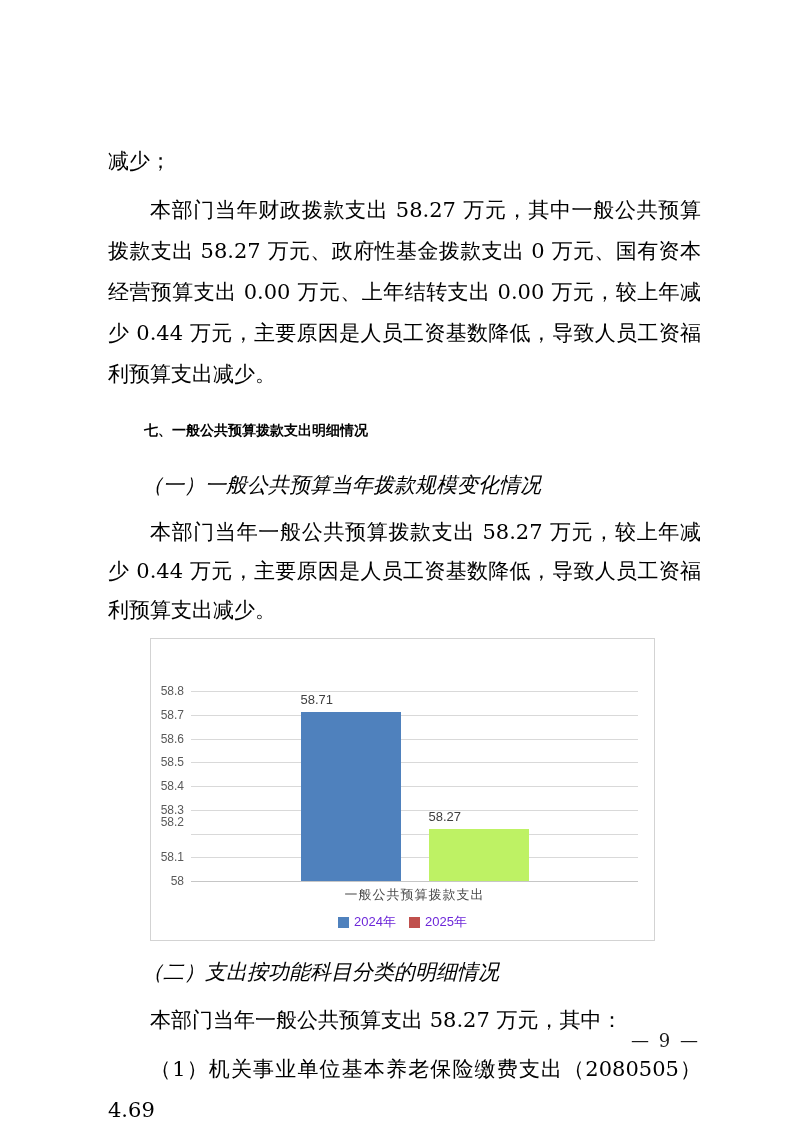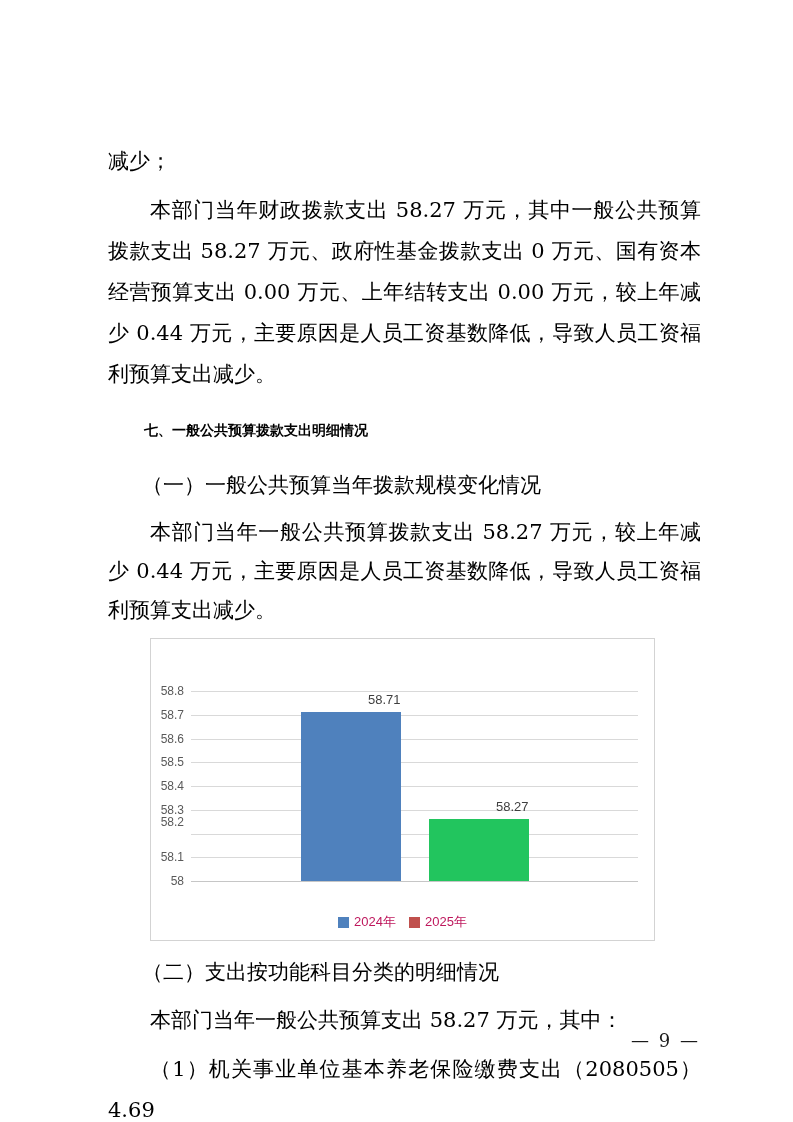--- a/index.html
+++ b/index.html
@@ -31,20 +31,21 @@
     font-weight: bold;
     text-indent: 2em;
     font-family: "DejaVu Sans", "Liberation Sans", sans-serif;
   }
   .subheading {
     margin: 0;
     font-size: 21px;
     line-height: 39px;
     font-weight: normal;
     text-indent: 2em;
+    font-style: italic;
   }
   .subheading.after-chart { margin-top: 12px; }
 
   
   .chart {
     position: relative;
     width: 505px;
     height: 303px;
     margin-left: 50px;
     border: 1px solid #d3d3d3;
@@ -91,21 +92,21 @@
   }
   .bar {
     position: relative;
     width: 100px;
   }
   .bar-label {
     position: absolute;
     bottom: 100%;
     margin-bottom: 5px;
     width: 100%;
-    text-align: right;
+    text-align: left;
     font-size: 13px;
     color: #3f3f3f;
     white-space: nowrap;
     font-family: "Liberation Sans", "DejaVu Sans", sans-serif;
   }
   .chart-xlabel {
     position: absolute;
     left: 40px; top: 247px;
     width: 447px;
     text-align: center;
@@ -116,21 +117,21 @@
   }
   .chart-legend {
     position: absolute;
     left: 0; top: 274px;
     width: 100%;
     display: flex;
     justify-content: center;
     align-items: center;
     gap: 13px;
     font-size: 13px;
-    color: #be185d;
+    color: #6d28d9;
     font-family: "Liberation Sans", "DejaVu Sans", sans-serif;
   }
   .legend-item {
     display: inline-flex;
     align-items: center;
     gap: 5px;
   }
   .swatch {
     display: inline-block;
     width: 11px;
@@ -178,25 +179,26 @@
         <div class="gridline" style="top: 47.5px;"></div>
         <div class="ytick" style="top: 47.5px;">58.6</div>
         <div class="gridline" style="top: 23.75px;"></div>
         <div class="ytick" style="top: 23.75px;">58.7</div>
         <div class="gridline" style="top: 0px;"></div>
         <div class="ytick" style="top: 0px;">58.8</div>
         <div class="bars">
           <div class="bar" style="background: rgb(79, 129, 189); height: 168.625px;">
             <div class="bar-label">58.71</div>
           </div>
-          <div class="bar" style="background: #22c55e; height: 62px;">
+          <div class="bar" style="background: #bef264; height: 52px;">
             <div class="bar-label">58.27</div>
           </div>
         </div>
       </div>
+    <div class="chart-xlabel">一般公共预算拨款支出</div>
     <div class="chart-legend">
         <span class="legend-item">
           <span class="swatch" style="background: rgb(79, 129, 189);"></span>
           <span>2024年</span>
         </span>
         <span class="legend-item">
           <span class="swatch" style="background: rgb(192, 80, 77);"></span>
           <span>2025年</span>
         </span>
       </div>

